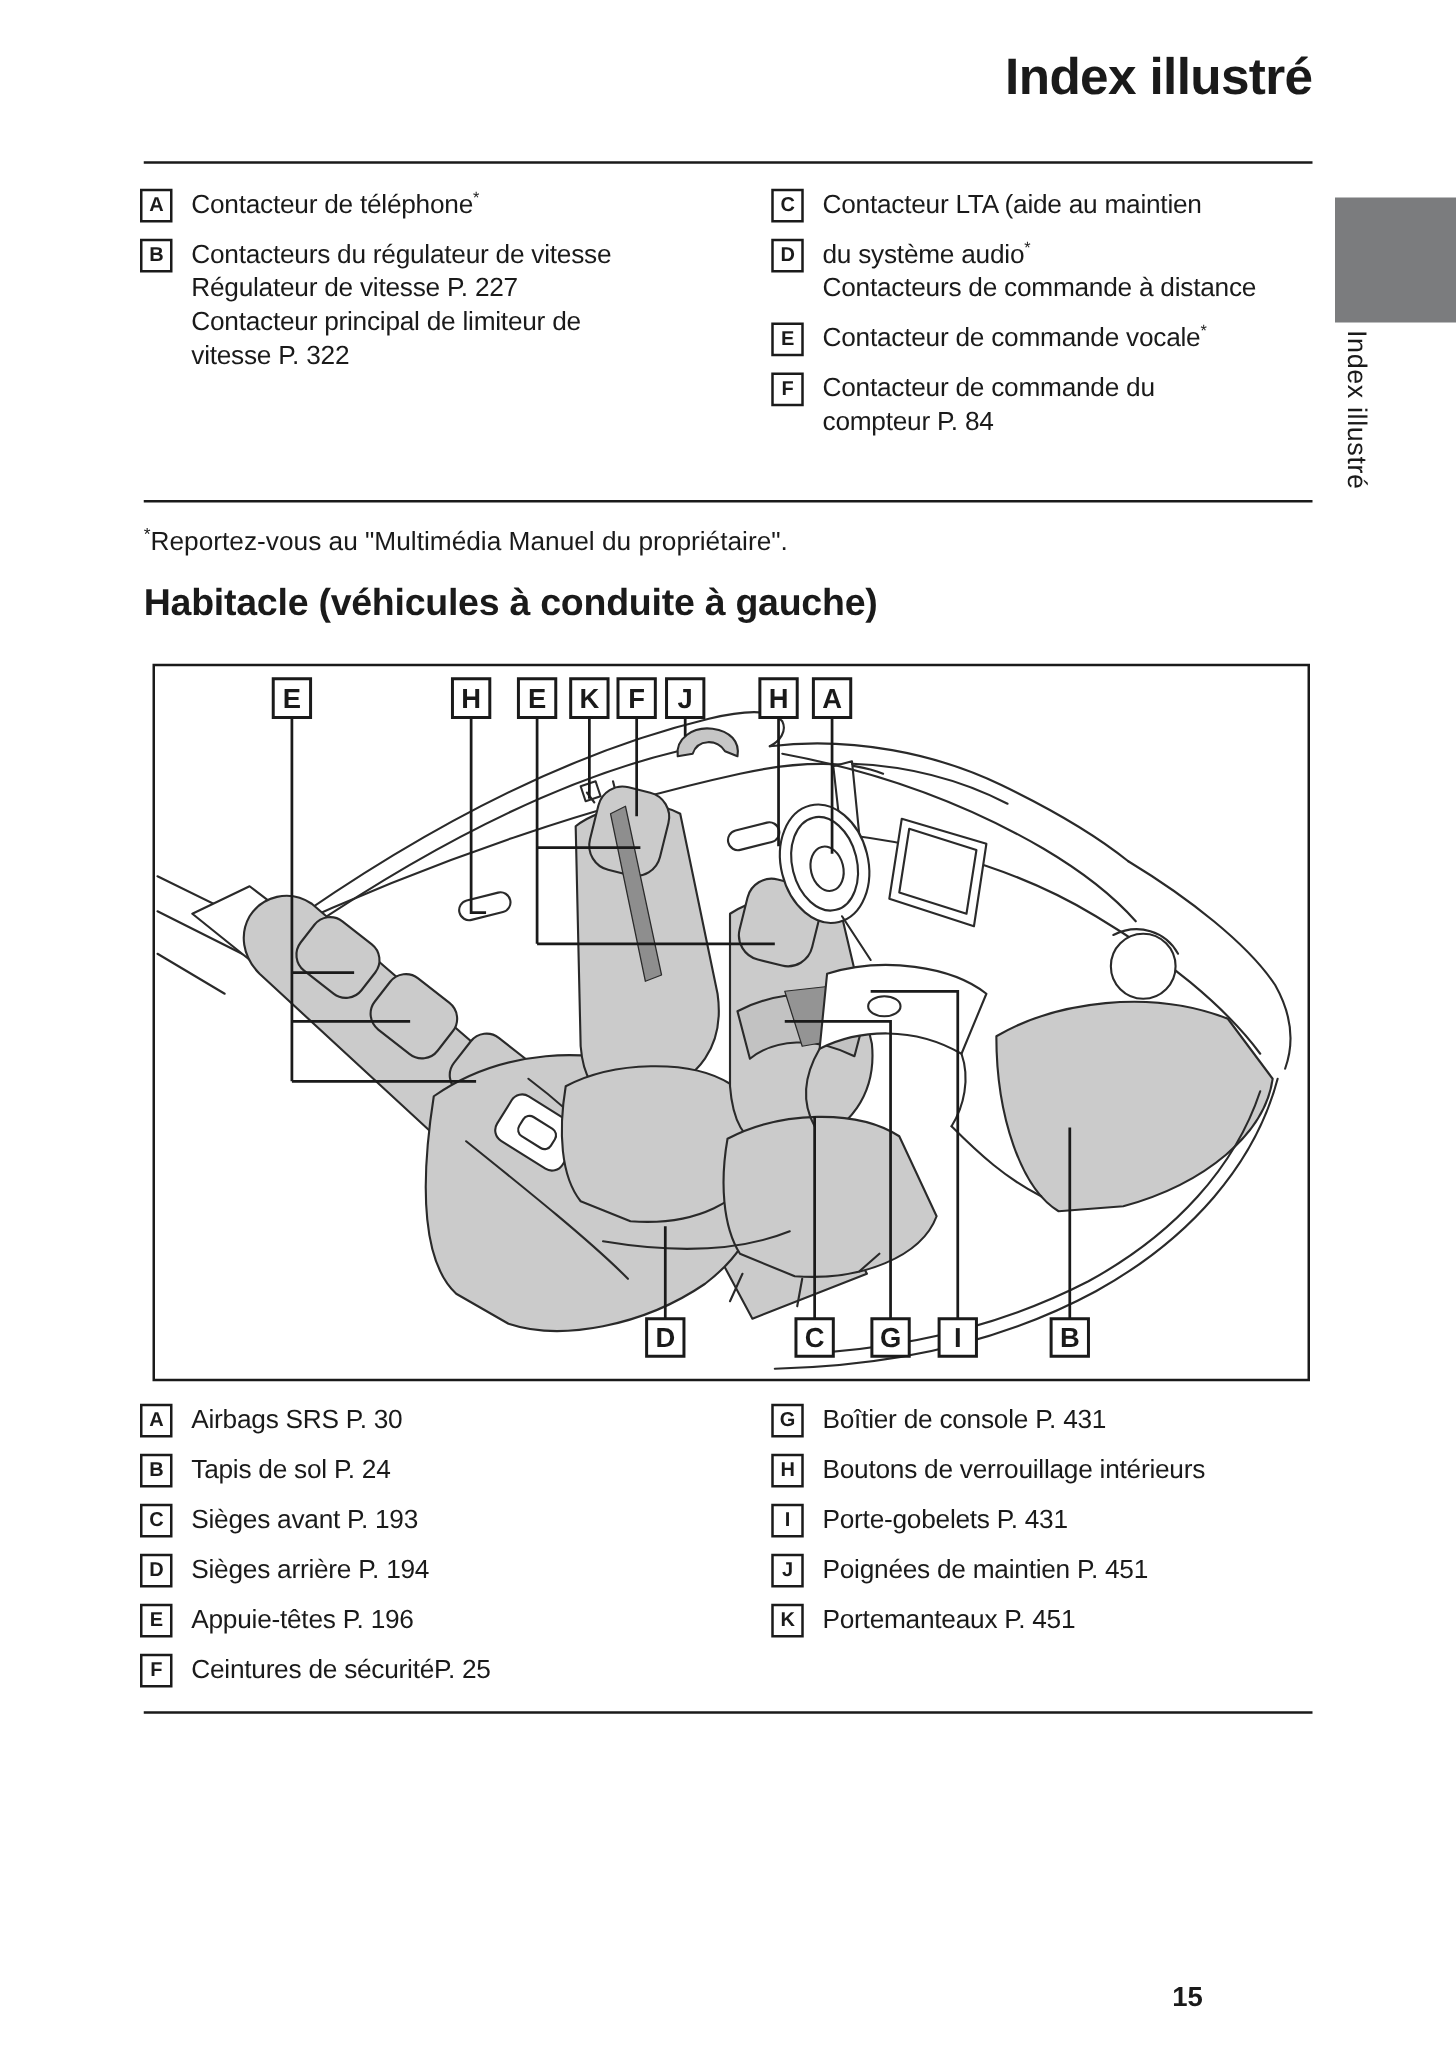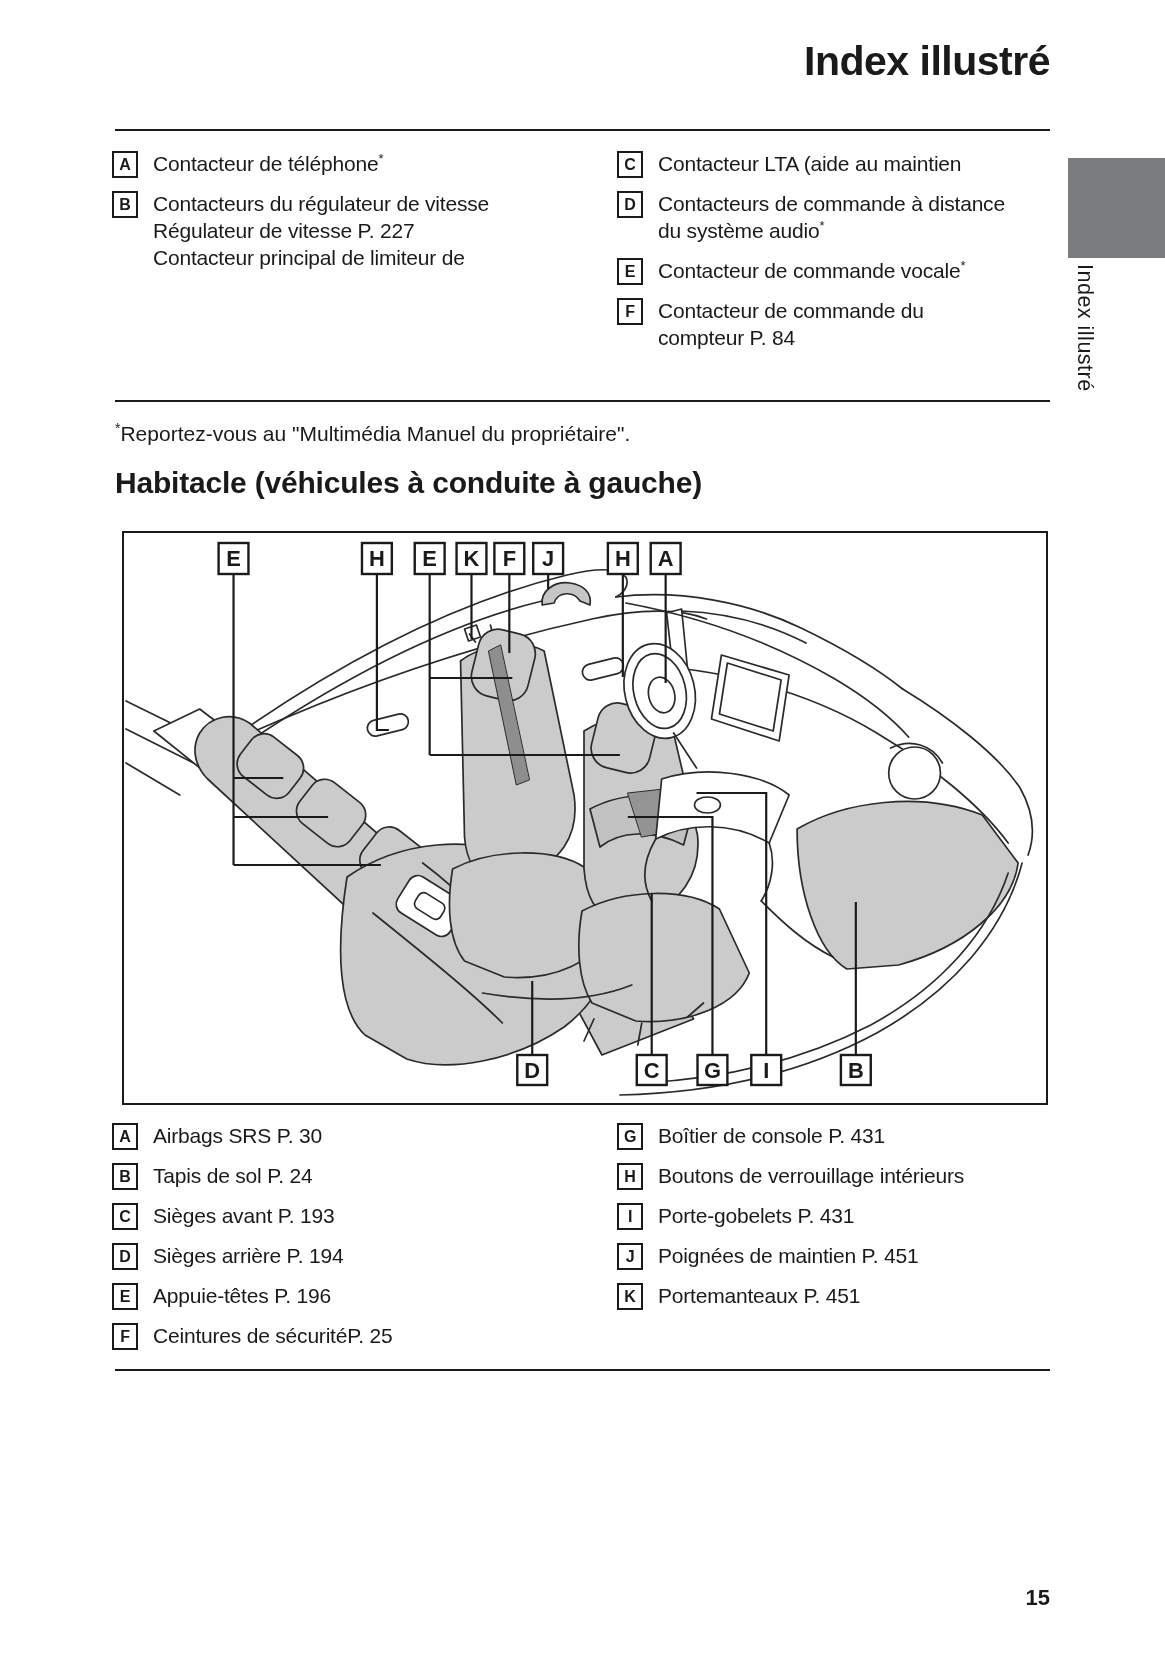--- a/index.html
+++ b/index.html
@@ -40,50 +40,51 @@
     top:531px;left:122px;width:926px;height:574px;
     border:2px solid #1a1a1a;box-sizing:border-box;background:#fff;
   }
   .illustration svg{display:block;width:100%;height:100%;}
 
   .sidebar-tab{top:158px;right:0;width:97px;height:100px;background:#7b7c7e;}
   .sidebar-label{
     top:264px;left:1072px;height:180px;
     writing-mode:vertical-rl;font-size:21.5px;letter-spacing:0.5px;white-space:nowrap;
   }
-  .page-number{top:1585px;left:850px;width:200px;text-align:right;font-size:22px;font-weight:bold;}
+  .page-number{top:1585px;left:850px;width:200px;text-align:center;font-size:22px;font-weight:bold;}
 </style>
 </head>
 <body>
 
 <div class="abs page-title">Index illustré</div>
 
 <div class="abs rule rule-top"></div>
 
 <div class="abs col top-left-col" id="top-left-col">
     <div class="item">
       <span class="chip">A</span>
       <div><span>Contacteur de téléphone</span><sup>*</sup></div>
     </div>
     <div class="item">
       <span class="chip">B</span>
       <div><span>Contacteurs du régulateur de vitesse</span></div>
       <div><span>Régulateur de vitesse P. 227</span></div>
       <div><span>Contacteur principal de limiteur de</span></div>
+      <div><span>vitesse P. 322</span></div>
     </div>
   </div>
 <div class="abs col top-right-col" id="top-right-col">
     <div class="item">
       <span class="chip">C</span>
       <div><span>Contacteur LTA (aide au maintien</span></div>
     </div>
     <div class="item">
       <span class="chip">D</span>
+      <div><span>du système audio</span><sup>*</sup></div>
       <div><span>Contacteurs de commande à distance</span></div>
-      <div><span>du système audio</span><sup>*</sup></div>
     </div>
     <div class="item">
       <span class="chip">E</span>
       <div><span>Contacteur de commande vocale</span><sup>*</sup></div>
     </div>
     <div class="item">
       <span class="chip">F</span>
       <div><span>Contacteur de commande du</span></div>
       <div><span>compteur P. 84</span></div>
     </div>

